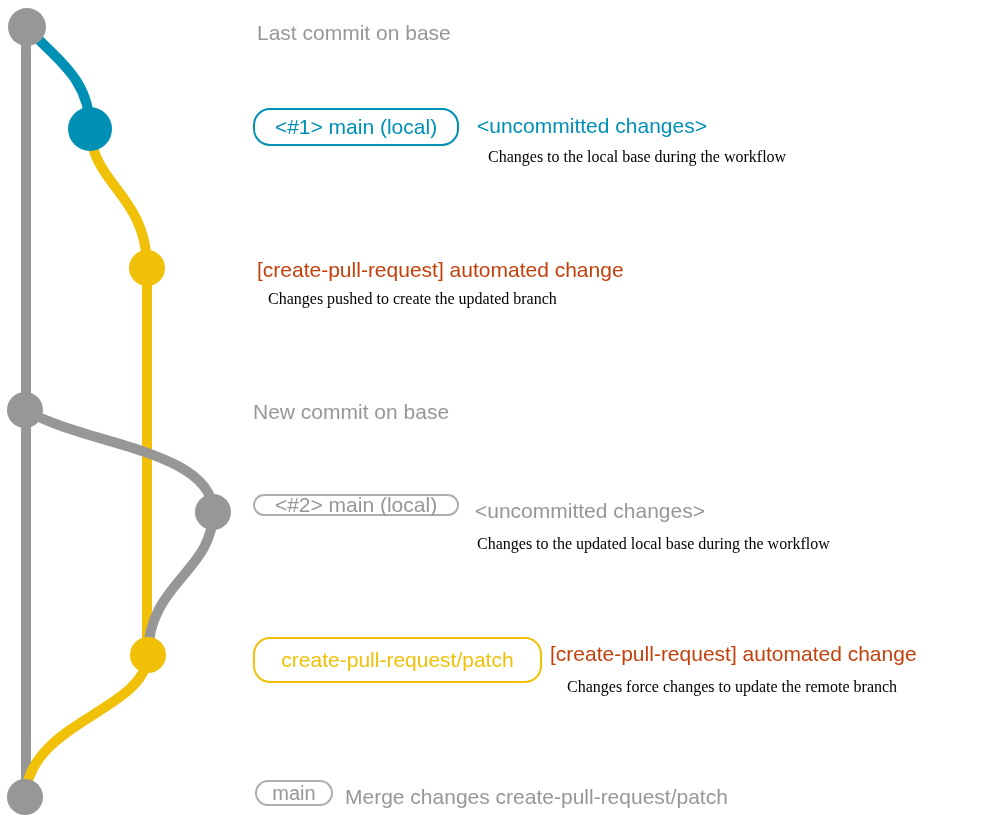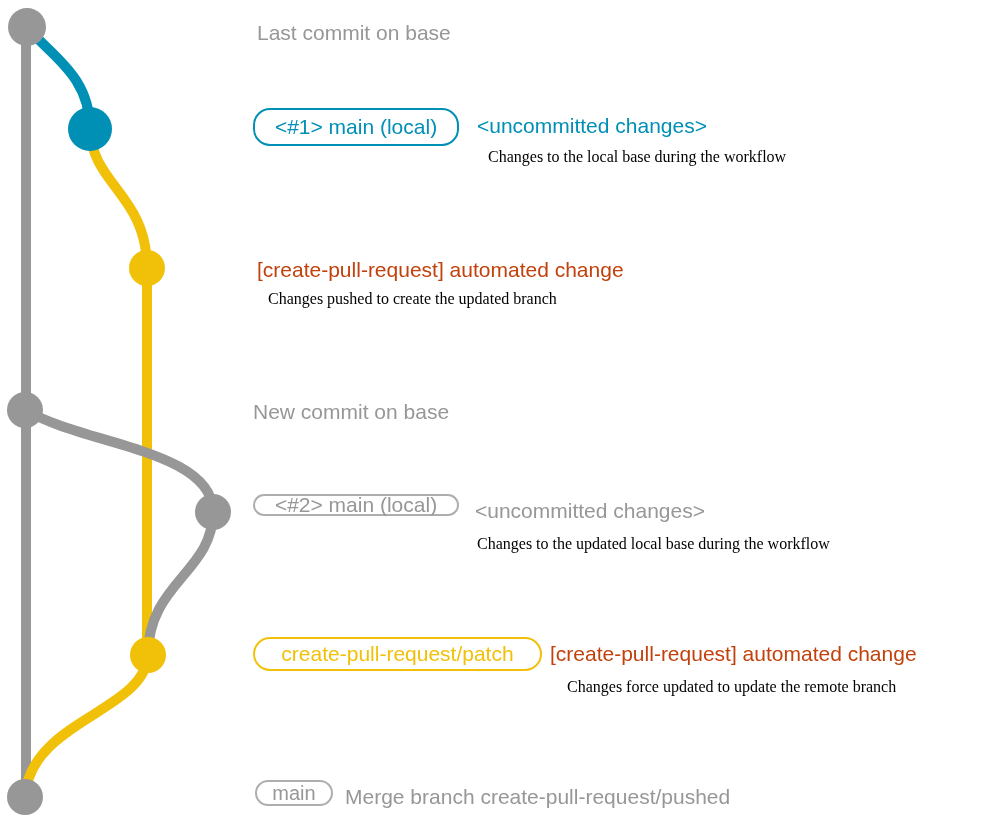--- a/index.html
+++ b/index.html
@@ -83,20 +83,20 @@
 
   <div class="txt c-yellow" style="left:257px; top:257px;">[create-pull-request] automated change</div>
   <div class="note" style="left:268px; top:286px;">Changes pushed to create the updated branch</div>
 
   <div class="txt c-gray" style="left:253px; top:399px;">New commit on base</div>
 
   <div class="tag tag-gray" style="left:253px; top:494px; width:206px; height:22px;">&lt;#2&gt; main (local)</div>
   <div class="txt c-gray" style="left:475px; top:498px;">&lt;uncommitted changes&gt;</div>
   <div class="note" style="left:469px; top:531px;margin-left:8px;">Changes to the updated local base during the workflow</div>
 
-  <div class="tag tag-yellow" style="left:253px; top:637px; width:289px; height:34px;">create-pull-request/patch</div>
+  <div class="tag tag-yellow" style="left:253px; top:637px; width:289px; height:46px;">create-pull-request/patch</div>
   <div class="txt c-yellow" style="left:550px; top:641px;">[create-pull-request] automated change</div>
-  <div class="note" style="left:567px; top:674px;">Changes force updated to update the remote branch</div>
+  <div class="note" style="left:567px; top:674px;">Changes force changes to update the remote branch</div>
 
   <div class="tag tag-gray" style="left:255px; top:780px; width:78px; height:26px; font-size:20px; border-radius:15px;">main</div>
-  <div class="txt c-gray" style="left:345px; top:784px;">Merge branch create-pull-request/pushed</div>
+  <div class="txt c-gray" style="left:345px; top:784px;">Merge changes create-pull-request/patch</div>
 
 </div>
 
 </body></html>

